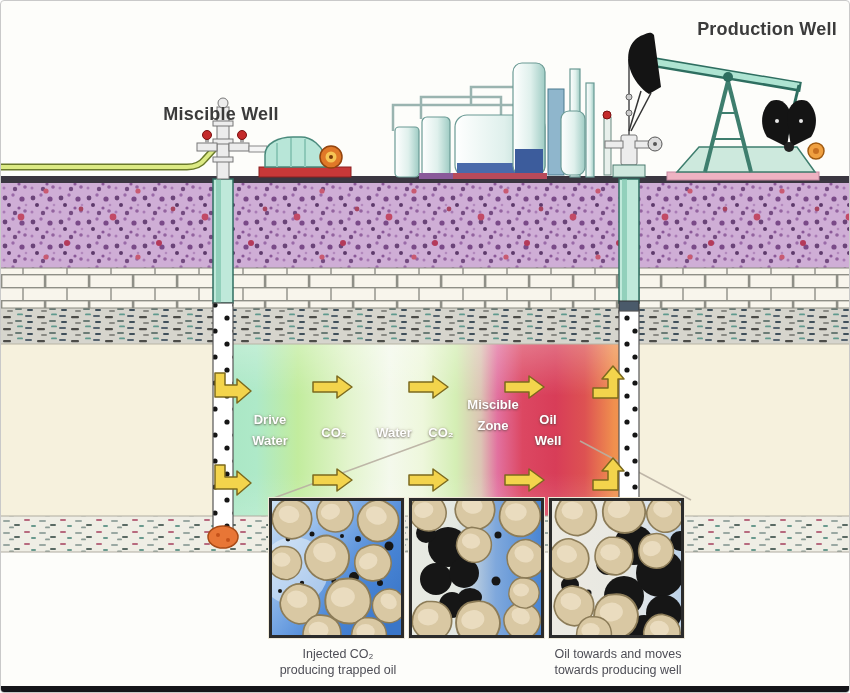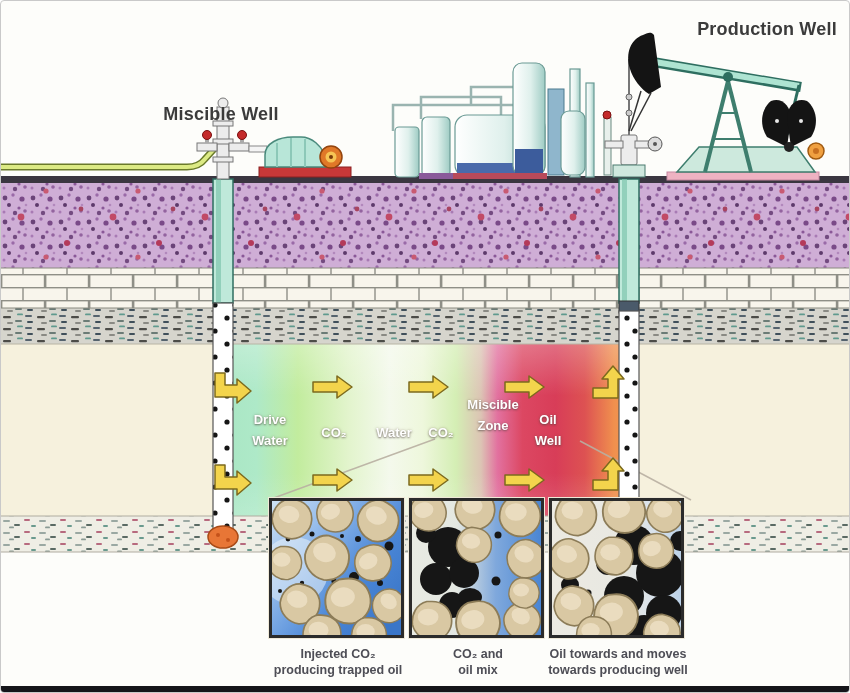--- a/index.html
+++ b/index.html
@@ -25,21 +25,21 @@
     position:absolute;transform:translateX(-50%);
     font-size:13px;font-weight:bold;color:#fff;text-align:center;
     line-height:21px;text-shadow:0 1px 2px rgba(70,60,60,.6),0 0 3px rgba(120,100,80,.4);
   }
   .panel{
     position:absolute;width:129px;height:134px;
     border:3px solid #2b2b2b;background:#dfe6ee;box-shadow:0 0 0 1px #efe9d8;
   }
   .caption{
     position:absolute;transform:translateX(-50%);width:190px;text-align:center;
-    font-size:12.5px;color:var(--caption-gray);line-height:16px;font-weight:700;
+    font-size:12.5px;color:var(--caption-gray);line-height:16px;font-weight:400;
   }
   .arrow{fill:var(--arrow-yellow);stroke:#7c6a1e;stroke-width:1.5;stroke-linejoin:round;}
   .casing-teal{fill:var(--casing-teal);stroke:#2e6e60;stroke-width:1.5;}
   .vessel{fill:url(#vg);stroke:#6a9a94;stroke-width:1.2;}
   .pipe{stroke:#9ab4b0;stroke-width:2.5;fill:none;}
   .steel{fill:#ececec;stroke:#777;stroke-width:1;}
 </style>
 </head>
 <body>
 
@@ -404,22 +404,18 @@
         <use href="#rock" transform="translate(110,132) scale(1.2) rotate(15)"></use>
         <use href="#rock" transform="translate(42,133) scale(1.15) rotate(0)"></use>
       </g>
     </svg>
   </div>
 
   <div class="caption" style="left:337px;top:645px">
     <div>Injected CO₂</div>
     <div>producing trapped oil</div>
   </div>
-  <div class="caption" style="left:477px;top:645px">
-    <div>CO₂ and</div>
-    <div>oil mix</div>
-  </div>
   <div class="caption" style="left:617px;top:645px">
     <div>Oil towards and moves</div>
     <div>towards producing well</div>
   </div>
 
 </div>
 
 </body></html>

